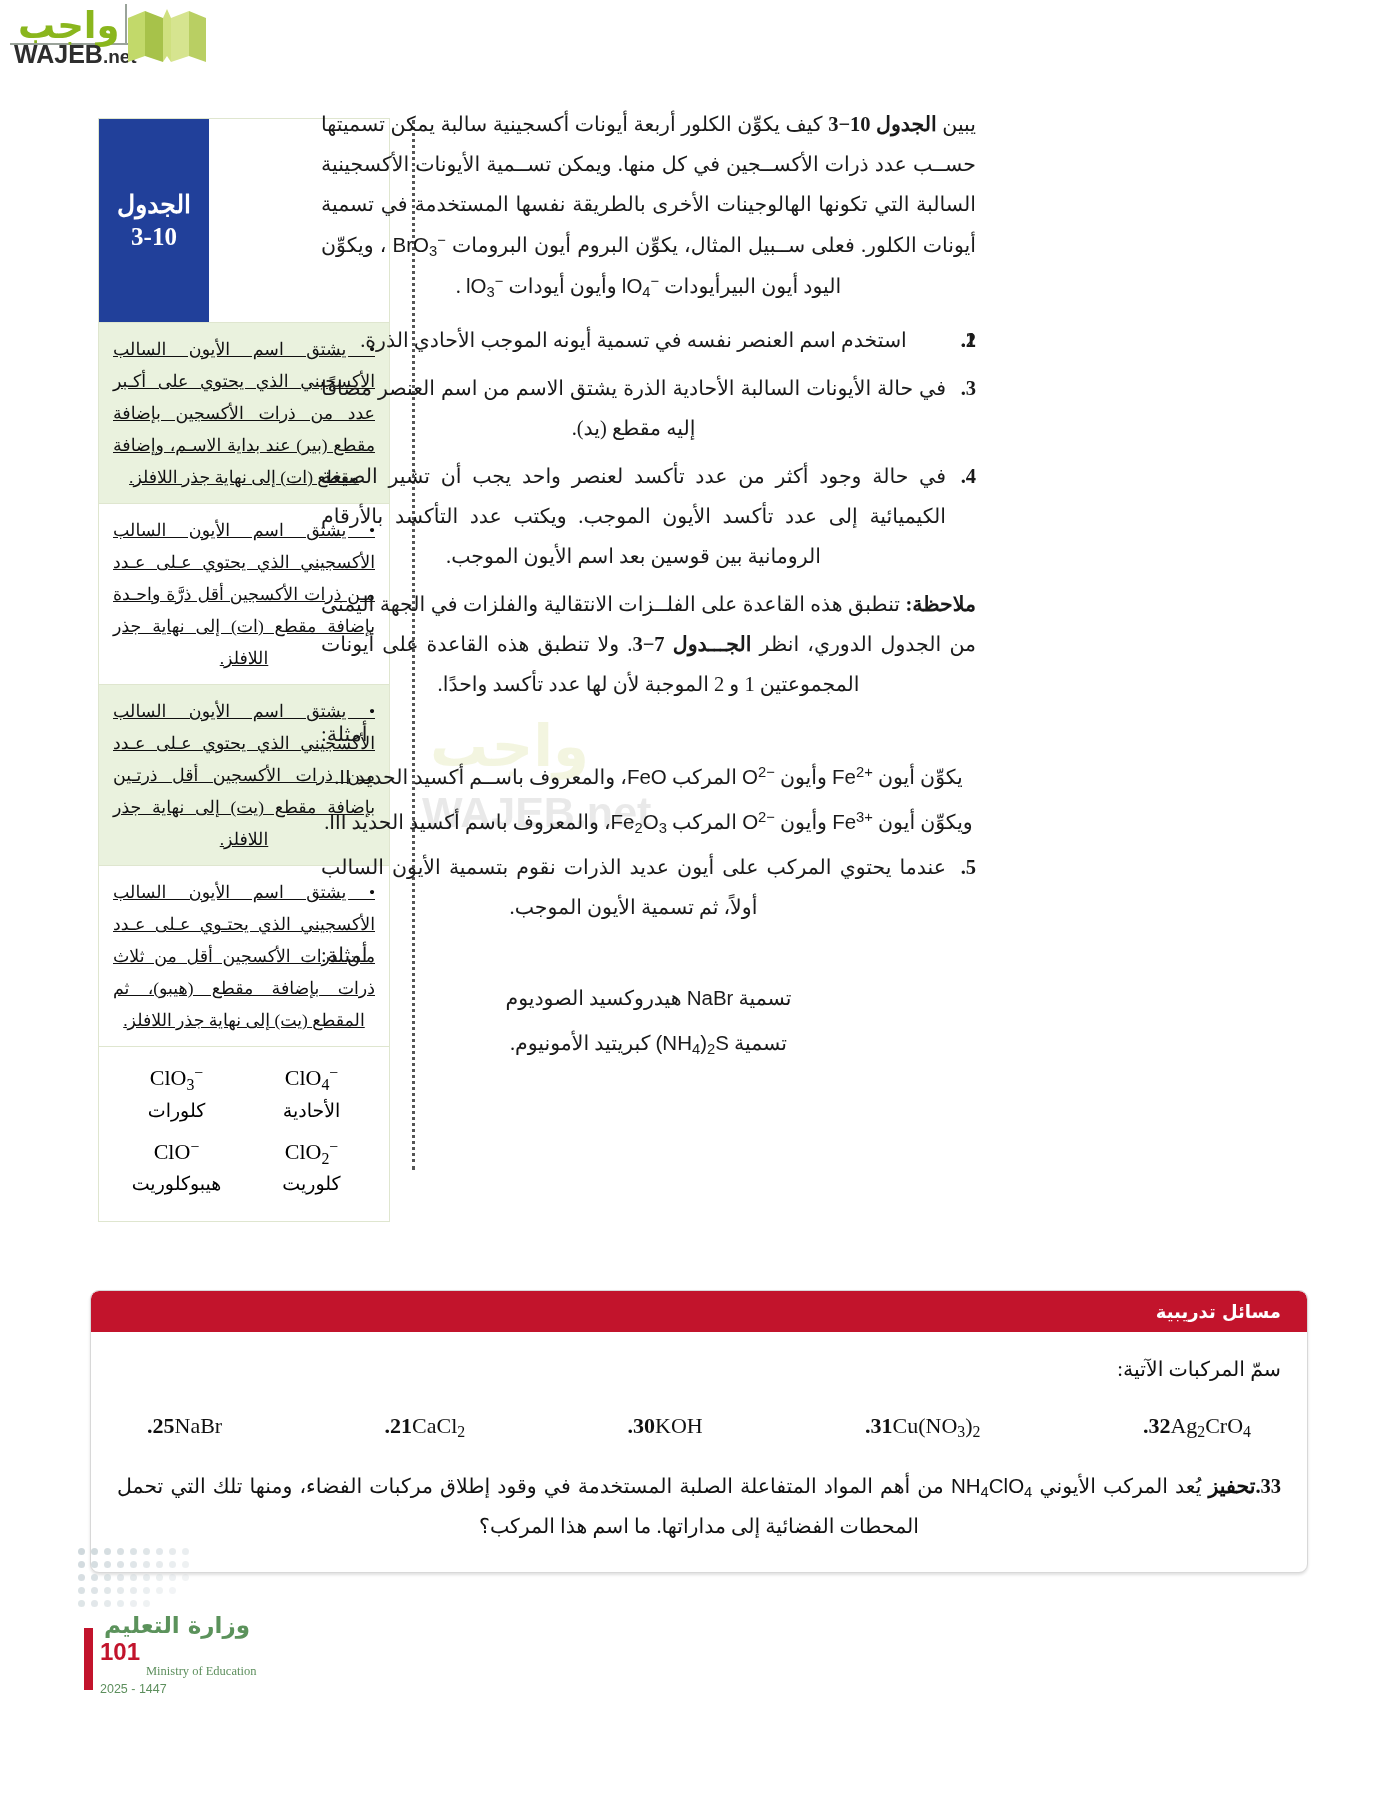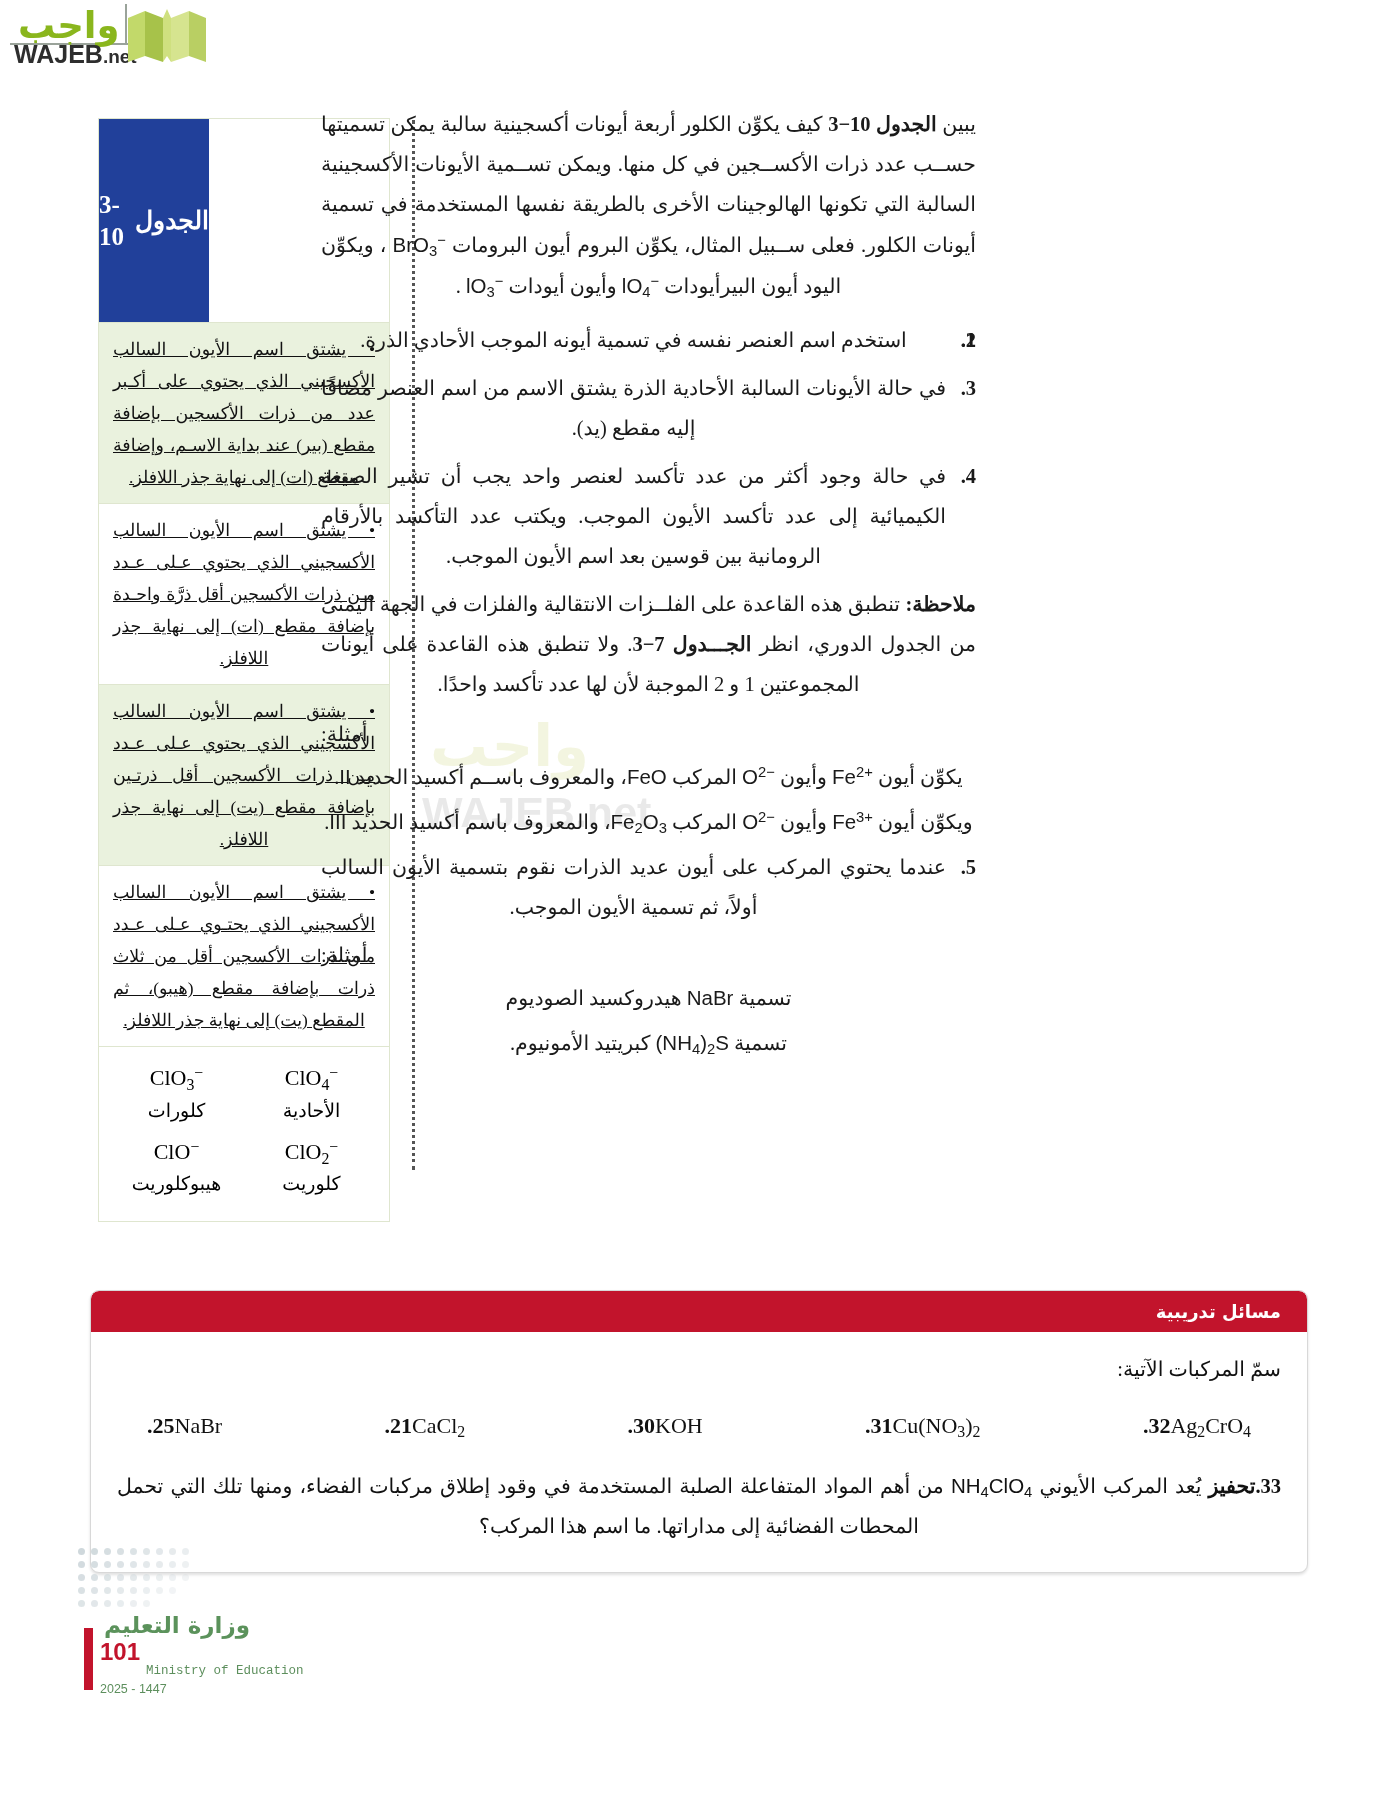--- a/index.html
+++ b/index.html
@@ -166,20 +166,21 @@
     height: 205px;
     border: 1px solid #dfe6cf;
     background: #ffffff;
     box-sizing: border-box;
   }
   .st-head-num {
     width: 110px;
     background: #21409a;
     color: #ffffff;
     display: flex;
+    flex-direction: column;
     align-items: center;
     justify-content: center;
     font-family: "Liberation Serif", serif;
     font-size: 25px;
     font-weight: bold;
     line-height: 1.25;
     box-sizing: border-box;
   }
   .st-head-num .numline { direction: ltr; font-size: 25px; }
   .st-head-title {
@@ -342,21 +343,21 @@
     font-family: "DejaVu Sans", sans-serif;
     font-size: 23px;
     font-weight: bold;
     color: #3f7f3f;
     opacity: 0.85;
   }
   .moe-en {
     position: absolute;
     left: 146px;
     top: 1664px;
-    font-family: Liberation Mono, monospace;
+    font-family: Liberation Serif, serif;
     font-size: 12.5px;
     color: #5d8f5d;
     direction: ltr;
   }
   .moe-year {
     position: absolute;
     left: 100px;
     top: 1682px;
     font-family: "Liberation Sans", sans-serif;
     font-size: 12.5px;

